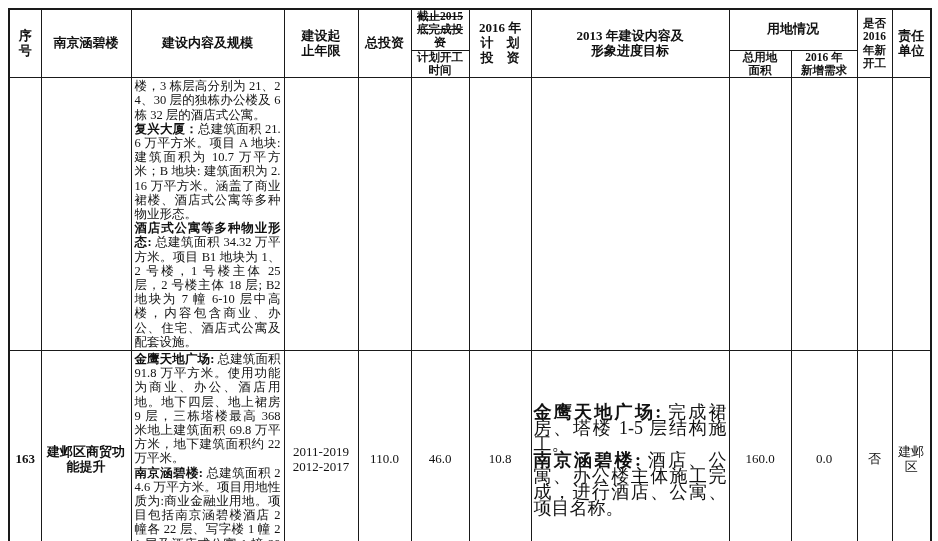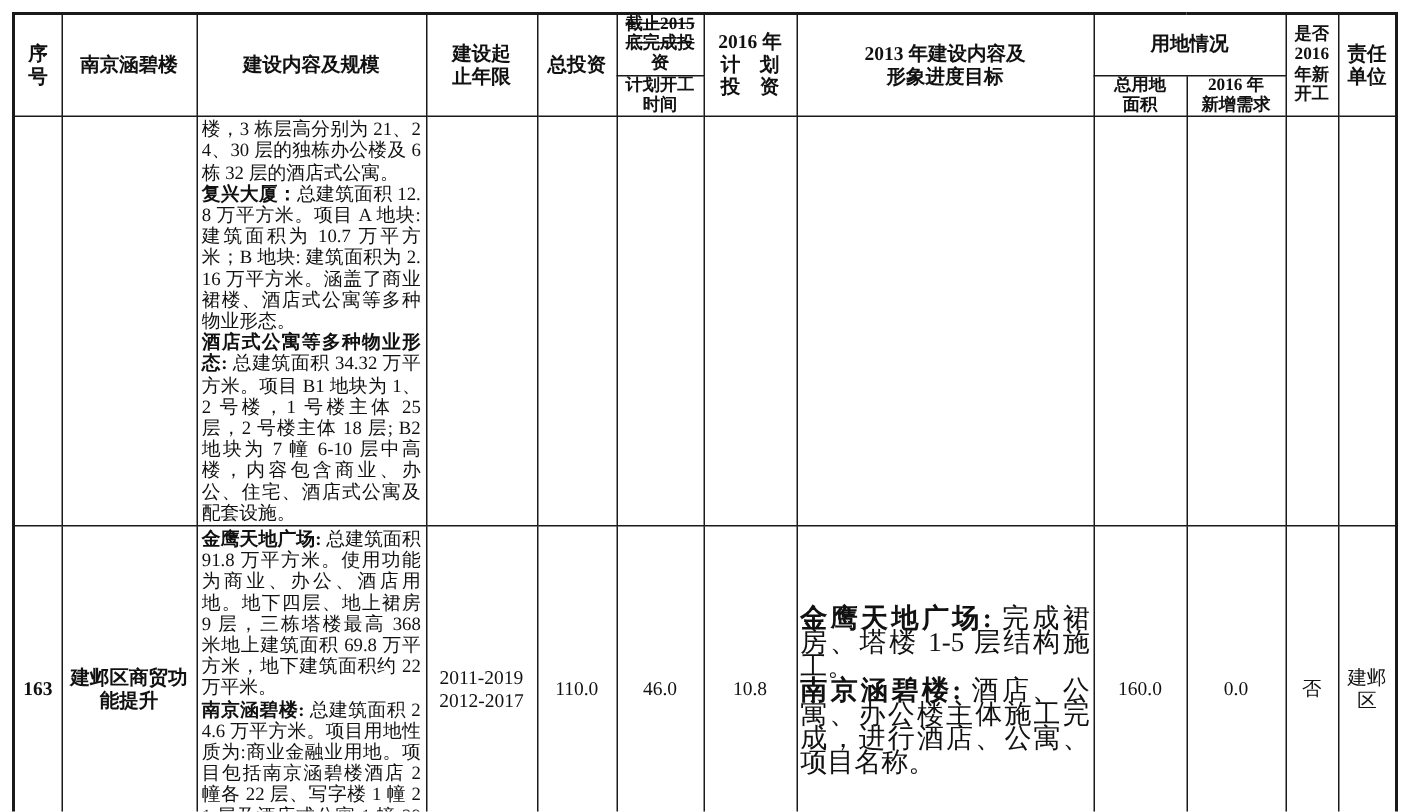--- a/index.html
+++ b/index.html
@@ -100,21 +100,21 @@
 面积</th>
     <th class="pre small">2016 年
 新增需求</th>
   </tr>
 
   <tr class="rowA">
     <td class="num"></td>
     <td></td>
     <td class="content">
       <p><b class="lead"></b><span>楼，3 栋层高分别为 21、24、30 层的独栋办公楼及 6 栋 32 层的酒店式公寓。</span></p>
-      <p><b class="lead">复兴大厦：</b><span>总建筑面积 12.8 万平方米。项目 A 地块: 建筑面积为 10.7 万平方米；B 地块: 建筑面积为 2.16 万平方米。涵盖了商业裙楼、酒店式公寓等多种物业形态。</span></p>
+      <p><b class="lead">复兴大厦：</b><span>总建筑面积 21.6 万平方米。项目 A 地块: 建筑面积为 10.7 万平方米；B 地块: 建筑面积为 2.16 万平方米。涵盖了商业裙楼、酒店式公寓等多种物业形态。</span></p>
       <p><b class="lead">酒店式公寓等多种物业形态: </b><span>总建筑面积 34.32 万平方米。项目 B1 地块为 1、2 号楼，1 号楼主体 25 层，2 号楼主体 18 层; B2 地块为 7 幢 6-10 层中高楼，内容包含商业、办公、住宅、酒店式公寓及配套设施。</span></p>
     </td>
     <td class="pre"></td>
     <td class="num"></td>
     <td class="num"></td>
     <td class="num"></td>
     <td class="target">
       <p><b class="lead"></b><span></span></p>
       <p><b class="lead"></b><span></span></p>
     </td>

